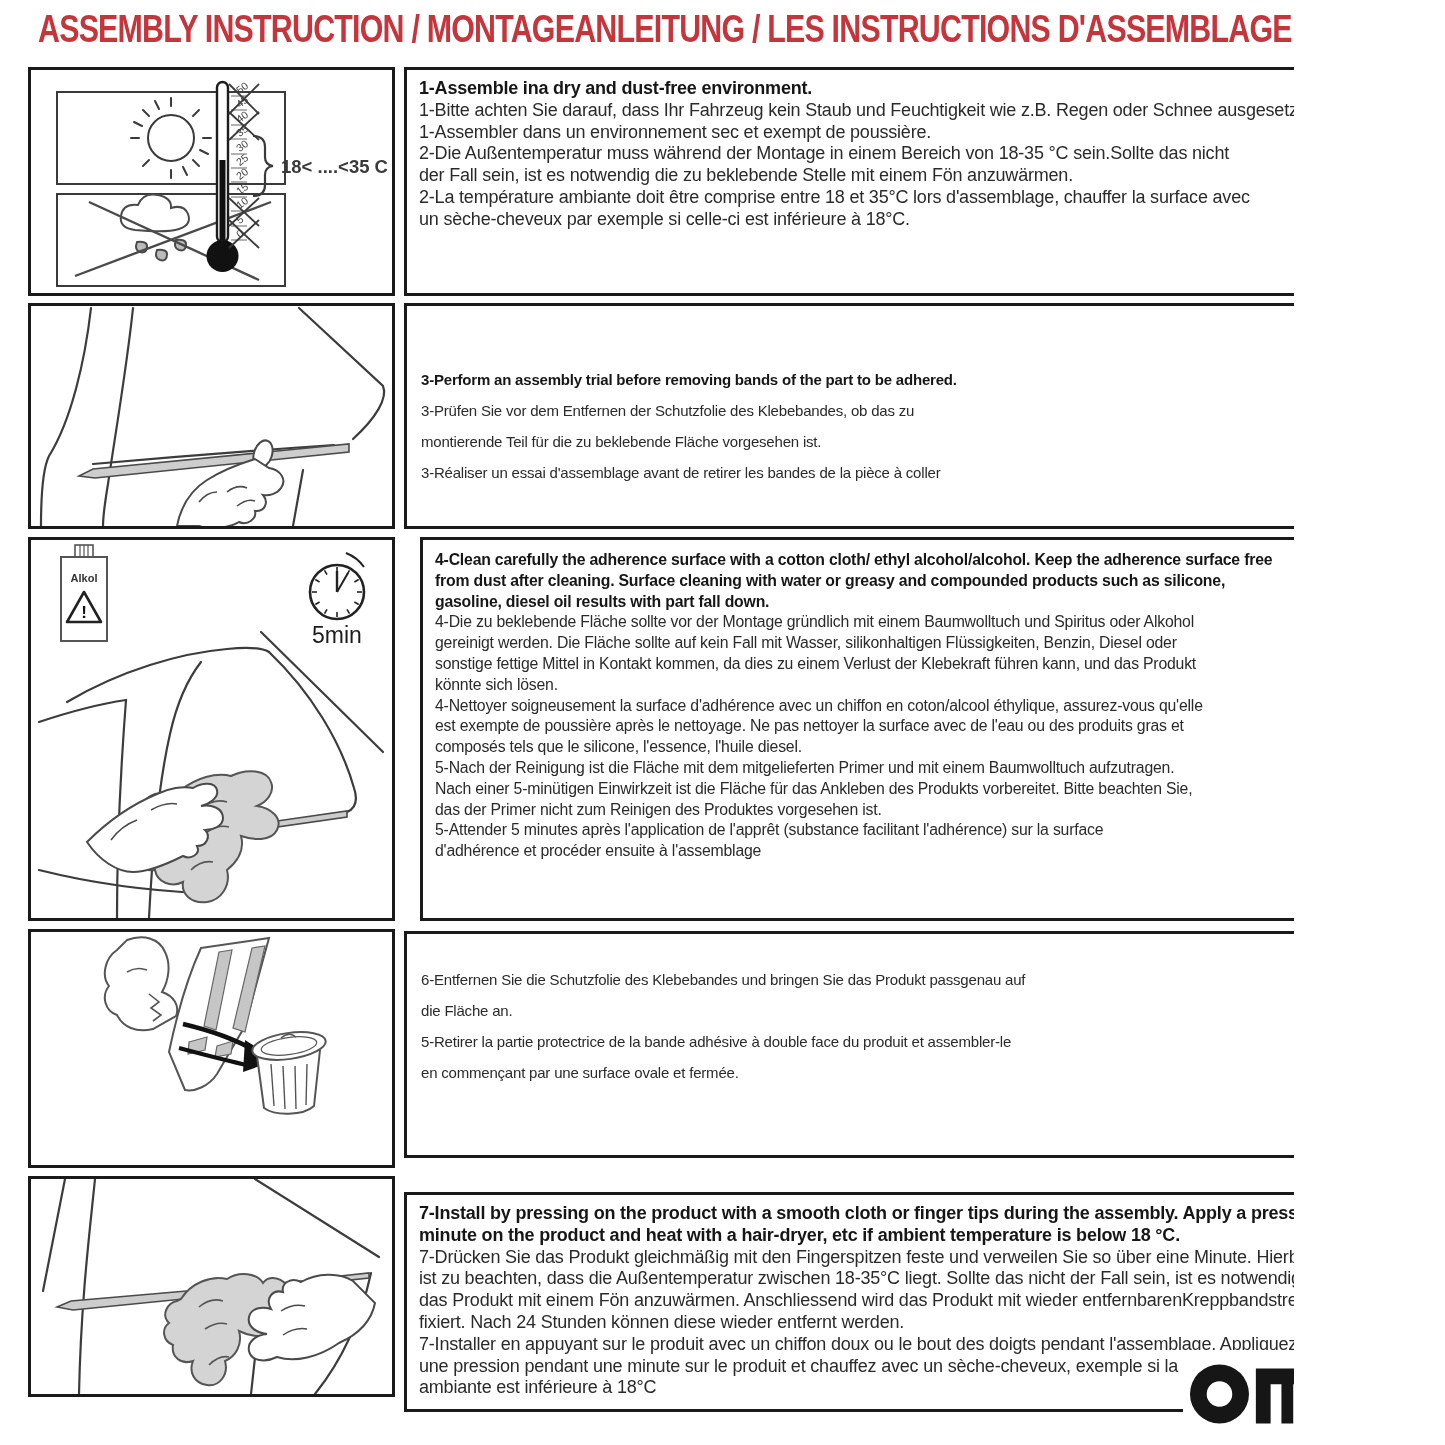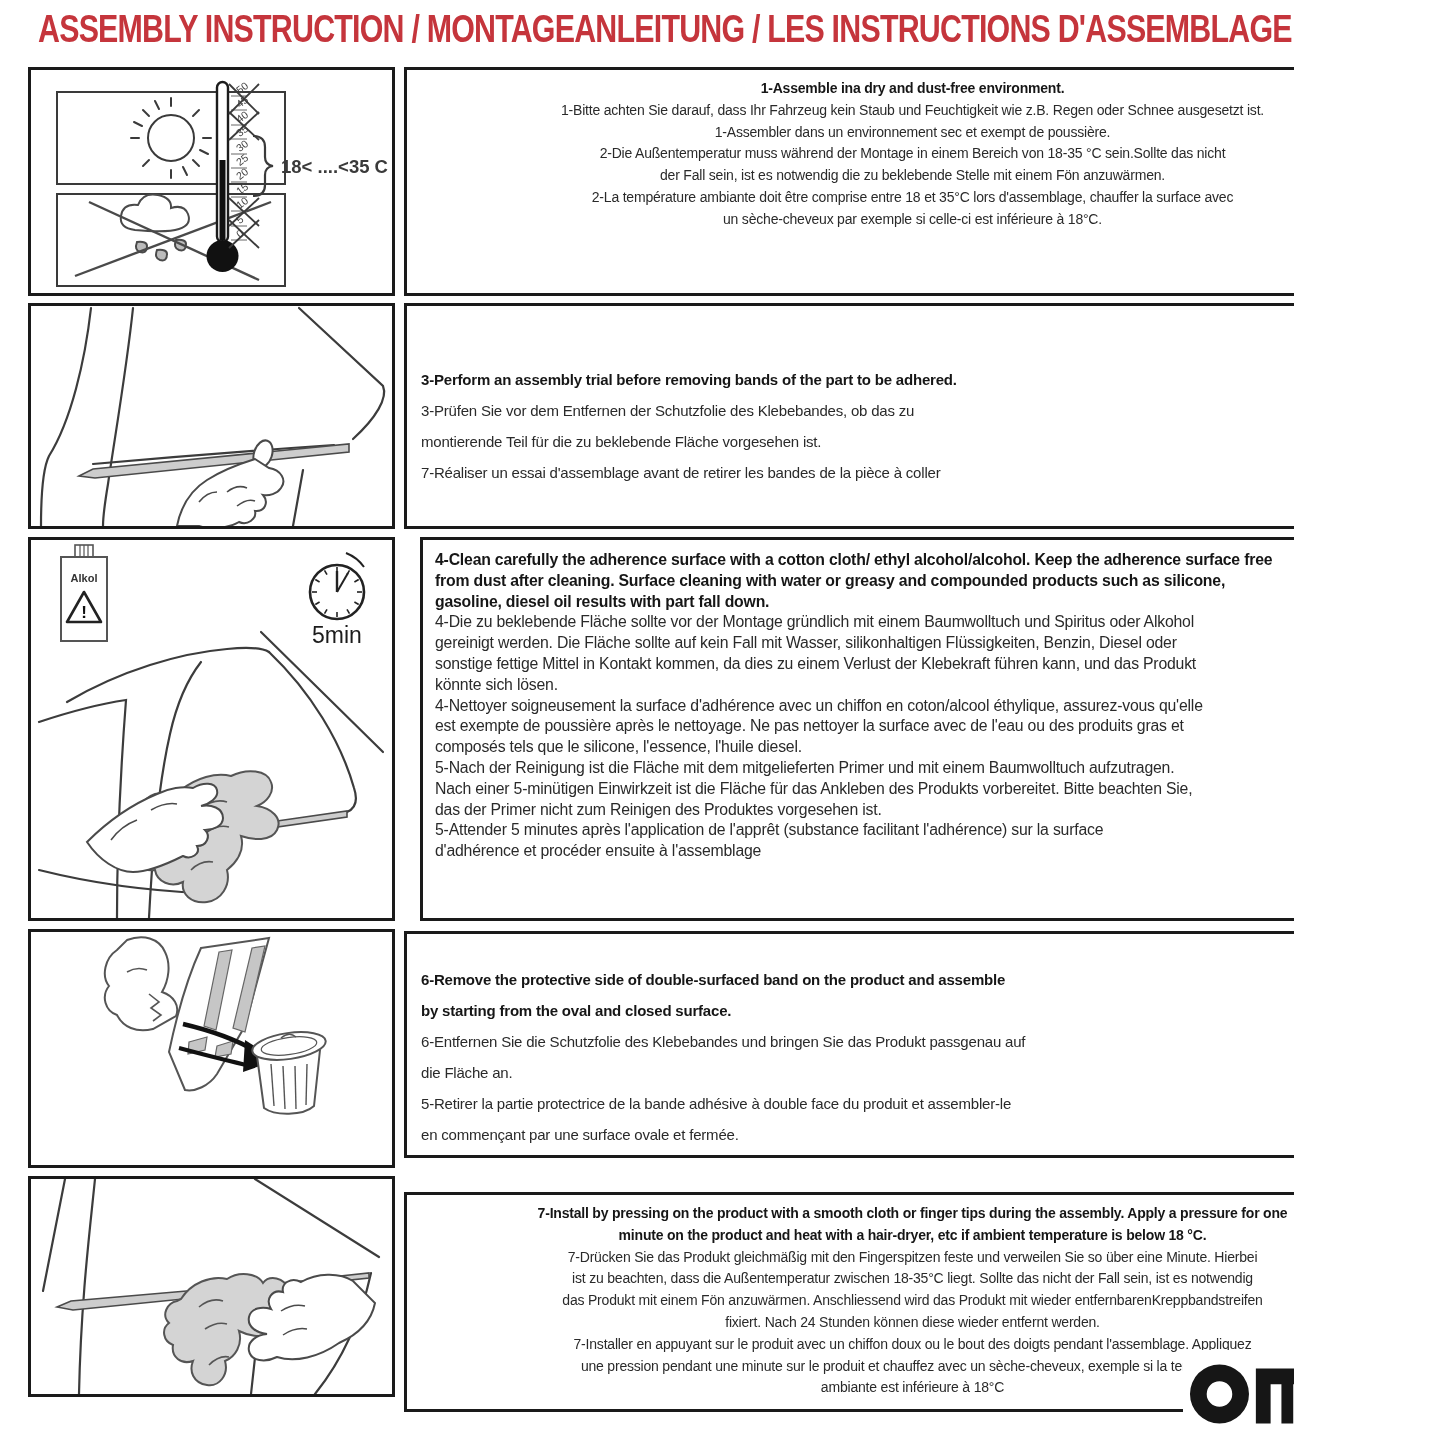--- a/index.html
+++ b/index.html
@@ -4,21 +4,21 @@
 <style>
   html,body{margin:0;padding:0;background:#fff;}
   .page{position:relative;width:1294px;height:1445px;background:#fff;overflow:hidden;
         font-family:"Liberation Sans",sans-serif;}
   .title{position:absolute;left:38px;top:8px;white-space:nowrap;
          font-size:38px;font-weight:800;letter-spacing:-1px;color:#c5353c;
          transform:scaleX(0.80);transform-origin:0 50%;}
   .box{position:absolute;background:#fff;border:3px solid #1a1a1a;box-sizing:border-box;}
   .txt{color:#2a2a2a;}
   .txt p{margin:0;white-space:pre-line;}
-  .small p{font-size:14px;line-height:21.8px;letter-spacing:-0.2px;text-align:center;}
+  .small p{font-size:18px;line-height:21.8px;letter-spacing:-0.2px;}
   .s3 p{font-size:15.8px;line-height:20.8px;letter-spacing:-0.2px;}
   .big p{font-size:15px;line-height:31px;letter-spacing:-0.2px;}
   .b{font-weight:bold;color:#161616;}
   .gap{margin-top:21px !important;}
   .gap14{margin-top:13px !important;}
   .pad-sm{padding:8px 14px 0 12px;}
   .pad-s3{padding:10px 14px 0 12px;}
   .pad-s2{padding:58px 14px 0 14px;}
   .pad-s4{padding:30px 14px 0 14px;}
   .logo-wrap{position:absolute;left:1183px;top:1350px;width:252px;height:92px;background:#fff;}
@@ -133,21 +133,21 @@
         <path d="M196,186 q10,-8 20,-4" fill="none" stroke-width="1.6"></path>
         <path d="M206,200 q10,-8 18,-5" fill="none" stroke-width="1.6"></path>
         <path d="M168,196 q8,-10 18,-10" fill="none" stroke-width="1.6"></path>
       </g>
     </svg>
   </div>
   <div class="box txt big pad-s2" style="left:404px;top:303px;width:1019px;height:226px;">
     <p class="b">3-Perform an assembly trial before removing bands of the part to be adhered.</p>
     <p>3-Prüfen Sie vor dem Entfernen der Schutzfolie des Klebebandes, ob das zu
 montierende Teil für die zu beklebende Fläche vorgesehen ist.
-7-Réaliser un essai d'assemblage avant de retirer les bandes de la pièce à coller</p>
+3-Réaliser un essai d'assemblage avant de retirer les bandes de la pièce à coller</p>
   </div>
 
   <div class="box" style="left:28px;top:537px;width:367px;height:384px;">
     <svg width="361" height="378" viewBox="0 0 361 378">
       <g>
         <rect x="44" y="5" width="18" height="12" fill="#fff" stroke="#555" stroke-width="1.6"></rect>
         <line x1="49" y1="5" x2="49" y2="17" stroke="#555" stroke-width="1.2"></line>
         <line x1="53" y1="5" x2="53" y2="17" stroke="#555" stroke-width="1.2"></line>
         <line x1="57" y1="5" x2="57" y2="17" stroke="#555" stroke-width="1.2"></line>
         <rect x="30" y="17" width="46" height="84" fill="#fff" stroke="#555" stroke-width="2"></rect>
@@ -245,22 +245,20 @@
         <g stroke-width="1.4">
           <line x1="240" y1="132" x2="243" y2="174"></line>
           <line x1="252" y1="134" x2="254" y2="177"></line>
           <line x1="264" y1="134" x2="265" y2="177"></line>
           <line x1="276" y1="132" x2="275" y2="173"></line>
         </g>
       </g>
     </svg>
   </div>
   <div class="box txt big pad-s4" style="left:404px;top:931px;width:1019px;height:227px;">
-    <p class="b">6-Remove the protective side of double-surfaced band on the product and assemble
-by starting from the oval and closed surface.</p>
     <p>6-Entfernen Sie die Schutzfolie des Klebebandes und bringen Sie das Produkt passgenau auf
 die Fläche an.
 5-Retirer la partie protectrice de la bande adhésive à double face du produit et assembler-le
 en commençant par une surface ovale et fermée.</p>
   </div>
 
   <div class="box" style="left:28px;top:1176px;width:367px;height:221px;">
     <svg width="361" height="215" viewBox="0 0 361 215">
       <g stroke="#3c3c3c" stroke-width="2.2" fill="none" stroke-linecap="round">
         <path d="M34,0 L12,112"></path>

